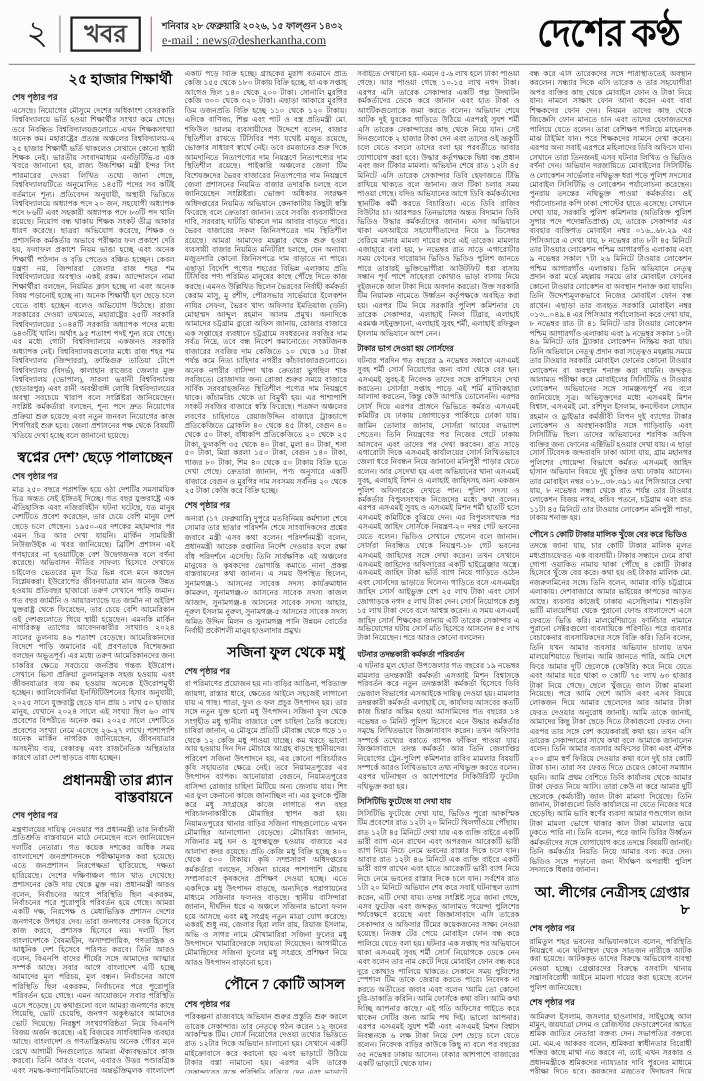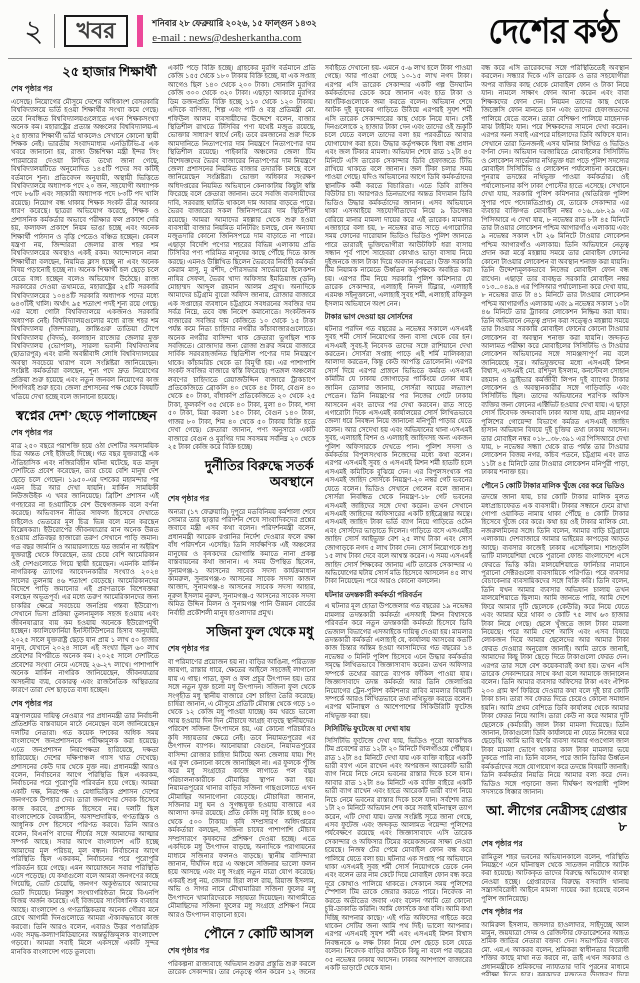--- a/index.html
+++ b/index.html
@@ -7,21 +7,21 @@
     width:640px;height:983px;overflow:hidden;background:#fcfcfa;
     font-family:"Liberation Serif","DejaVu Serif",serif;color:#111;
   }
   .page{width:624px;margin:0 auto;padding-top:10px;}
   
   .masthead-bar{display:flex;align-items:center;height:42px;padding:0 14px 0 10px;}
   .page-number{font-size:30px;line-height:1;color:#222;padding:0 10px 0 6px;}
   .hdr-divider{width:1px;height:34px;background:#888;}
   .section-box{border:2px solid #1a1a1a;padding:2px 11px;margin-left:9px;
     font-size:22px;font-weight:bold;line-height:1.05;color:#404040;}
-  .dateline-block{margin-left:9px;padding-left:9px;border-left:6px solid #ec4899;
+  .dateline-block{margin-left:9px;padding-left:9px;border-left:1px solid #ec4899;
     display:flex;flex-direction:column;justify-content:center;height:32px;}
   .dateline{font-size:8.5px;font-weight:bold;color:#222;line-height:1.55;}
   .email-line{font-size:11px;color:#333;line-height:1.4;text-decoration:underline;}
   .masthead-logo{margin-left:auto;font-size:33px;font-weight:bold;letter-spacing:-1px;
     color:#0a0a0a;line-height:1;transform:scaleY(1.05);}
   .header-rule{border:0;border-top:1px solid #8a8a8a;margin:6px 0 0 0;}
   
   .columns{display:flex;gap:9px;padding:5px 3px 0 3px;}
   .col{flex:1 1 0;min-width:0;height:912px;overflow:hidden;}
   .headline{font-size:13px;font-weight:bold;text-align:right;
@@ -51,26 +51,26 @@
   <hr class="header-rule">
 
   <main class="columns" id="columns">
       <div class="col">
         <h2 class="headline">২৫ হাজার শিক্ষার্থী</h2>
         <div class="continued">শেষ পৃষ্ঠার পর</div>
         <p class="body">এসেছে। নিয়োগের মৌসুমে দেশের অধিকাংশ বেসরকারি বিশ্ববিদ্যালয়ে ভর্তি হওয়া শিক্ষার্থীর সংখ্যা কমে গেছে। তবে নিবন্ধিত বিশ্ববিদ্যালয়গুলোতে এখন শিক্ষকসংখ্যা অনেক কম। মহারাষ্ট্রের প্রত্যন্ত অঞ্চলের বিশ্ববিদ্যালয়-এ ২৫ হাজার শিক্ষার্থী ভর্তি থাকলেও সেখানে কোনো স্থায়ী শিক্ষক নেই। ভারতীয় সংবাদমাধ্যম এনডিটিভি-র এক খবরে জানানো হয়, রাজ্য উচ্চশিক্ষা মন্ত্রী ইন্দর সিং পারমারের দেওয়া লিখিত তথ্যে জানা গেছে, বিশ্ববিদ্যালয়টিতে অনুমোদিত ১৪৫টি পদের সব কটিই বর্তমানে শূন্য। প্রতিবেদন অনুযায়ী, অস্থায়ী ভিত্তিতে বিশ্ববিদ্যালয়ে অধ্যাপক পদে ২০ জন, সহযোগী অধ্যাপক পদে ৮৬টি এবং সহকারী অধ্যাপক পদে ৮৩টি পদ খালি রয়েছে। নিয়োগ বন্ধ থাকায় শিক্ষক সংকট তীব্র আকার ধারণ করেছে। ছাত্ররা অভিযোগ করেছে, শিক্ষক ও প্রশাসনিক কর্মকর্তার অভাবে পরীক্ষার ফল প্রকাশে দেরি হয়, ফলাফল প্রকাশে নিয়ম ভাঙা হচ্ছে এবং অনেক শিক্ষার্থী পাঠদান ও বৃত্তি পেতেও বঞ্চিত হচ্ছেন। কেবল যন্ত্রণা নয়, জিন্দাররা জেলার রাজ শহর শম বিশ্ববিদ্যালয়ের অবস্থাও একই রকম। আন্দোলনে নামা শিক্ষার্থীরা বলছেন, নিয়মিত ক্লাস হচ্ছে না এবং অনেক বিষয় পড়ানোই হচ্ছে না। অনেক শিক্ষার্থী হল ছেড়ে চলে যেতে বাধ্য হচ্ছেন বলেও অভিযোগ উঠেছে। রাজ্য সরকারের দেওয়া তথ্যমতে, মহারাষ্ট্রের ২৫টি সরকারি বিশ্ববিদ্যালয়ের ১০৪৪টি সরকারি অধ্যাপক পদের মধ্যে ৬৪৩টিই খালি। অর্থাৎ ৯৫ শতাংশ পদই শূন্য রয়ে গেছে। এর মধ্যে গোটা বিশ্ববিদ্যালয়ে একজনও সরকারি অধ্যাপক নেই। বিশ্ববিদ্যালয়গুলোর মধ্যে রাজ শহর শম বিশ্ববিদ্যালয় (জিন্দাররা), ক্রান্তিগুরু তাতিয়া টোপে বিশ্ববিদ্যালয় (বিদর্ভ), কালাহান রাজ্যের জেলার মুক্ত বিশ্ববিদ্যালয় (ভোপাল), সারলা ভবানী বিশ্ববিদ্যালয় (ছাতারপুর) এবং রানী অবন্তীবাঈ লোধি বিশ্ববিদ্যালয়ের অবস্থা সবচেয়ে খারাপ বলে সংশ্লিষ্টরা জানিয়েছেন। সংশ্লিষ্ট কর্মকর্তারা বলছেন, শূন্য পদে দ্রুত নিয়োগের প্রক্রিয়া শুরু হয়েছে এবং নতুন জনবল নিয়োগের কাজ শিগগিরই শুরু হবে। জেলা প্রশাসনের পক্ষ থেকে বিষয়টি খতিয়ে দেখা হচ্ছে বলে জানানো হয়েছে।</p>
         <h2 class="headline">স্বপ্নের দেশ’ ছেড়ে পালাচ্ছেন</h2>
         <div class="continued">শেষ পৃষ্ঠার পর</div>
         <p class="body">মাত্র ২৫০ বছরে পরাশক্তি হয়ে ওঠা দেশটির সমসাময়িক চিত্র অন্তত সেই ইঙ্গিতই দিচ্ছে। গত বছর যুক্তরাষ্ট্রে এক ঐতিহাসিক এবং নজিরবিহীন ঘটনা ঘটেছে, যত মানুষ দেশটিতে প্রবেশ করেছেন, তার চেয়ে বেশি মানুষ দেশ ছেড়ে চলে গেছেন। ১৯৫০-এর দশকের মহামন্দার পর এমন চিত্র আর দেখা যায়নি। মার্কিন সাময়িকী নিউজউইক এ খবর জানিয়েছে। ব্রিটিশ প্রশাসন এই গণহারের না হওয়াটিকে বেশ উদ্বেগজনক বলে বর্ণনা করেছে। অভিবাসন নীতির সাফল্য হিসেবে দেখাতে চাইলেও ভেতরের মূল চিত্র ভিন্ন বলে মনে করছেন বিশ্লেষকরা। ইউরোপের জীবনযাত্রার মান অনেক উন্নত হওয়ায় প্রতিবছর হাজারো তরুণ সেখানে পাড়ি জমান। গত বছর জার্মানি ও আয়ারল্যান্ডে যত জার্মান না অইরিশ যুক্তরাষ্ট্র থেকে ফিরেছেন, তার চেয়ে বেশি আমেরিকান ওই দেশগুলোতে গিয়ে স্থায়ী হয়েছেন। এমনকি মার্কিন নাগরিকত্ব ত্যাগের আবেদনকারীর সংখ্যাও ২০২৪ সালের তুলনায় ৪৬ শতাংশ বেড়েছে। আমেরিকানদের বিদেশে পাড়ি জমানোর এই প্রবণতাকে বিশেষজ্ঞরা বলছেন অভূতপূর্ব। এর মধ্যে তরুণ আমেরিকানদের জন্য চাকরির ক্ষেত্রে সবচেয়ে জনপ্রিয় গন্তব্য ইউরোপ। সেখানে ভিসা প্রক্রিয়া তুলনামূলক সহজ হওয়ায় এবং জীবনযাত্রার ব্যয় কম হওয়ায় অনেকে ইউরোপমুখী হচ্ছেন। ক্যালিফোর্নিয়া ইনস্টিটিউশনের হিসাব অনুযায়ী, ২০২৫ সালে যুক্তরাষ্ট্র ছেড়ে যান প্রায় ১ লাখ ৫০ হাজার মানুষ, যেখানে ২০২৪ সালে এই সংখ্যা ছিল ৬০ লাখ প্রবেশের বিপরীতে অনেক কম। ২০২৫ সালে দেশটিতে প্রবেশের সংখ্যা নেমে এসেছে ২৬-২৭ লাখে। পাশাপাশি অনেক মার্কিন নাগরিক জানিয়েছেন, জীবনযাত্রার অসহনীয় ব্যয়, বেকারত্ব এবং রাজনৈতিক অস্থিরতার কারণে তারা দেশ ছাড়তে বাধ্য হচ্ছেন।</p>
+        <h2 class="headline">প্রধানমন্ত্রী তার প্ল্যান বাস্তবায়নে</h2>
         <div class="continued">শেষ পৃষ্ঠার পর</div>
         <p class="body">মন্ত্রণালয়ের দায়িত্ব নেওয়ার পর প্রধানমন্ত্রী তার নির্বাচনী প্রতিশ্রুতি বাস্তবায়নে মাঠে নেমেছেন বলে জানিয়েছেন দলটির নেতারা। গত কয়েক দশকের অধিক সময় বাংলাদেশে জনপ্রশাসনকে পরীক্ষামূলক করা হয়েছে। এতে জনপ্রশাসন নিরপেক্ষতা হারিয়েছে, দক্ষতা হারিয়েছে। দেশের দক্ষিণাঞ্চল গ্যাস খাত দেখেছে। প্রশাসনের কেউ দায় থেকে মুক্ত নয়। প্রধানমন্ত্রী আরও বলেন, নির্বাচনের আগে পরিস্থিতি ছিল একরকম, নির্বাচনের পরে পুরোপুরি পরিবর্তন হয়ে গেছে। আমরা একটি দক্ষ, নিরপেক্ষ ও মেধাভিত্তিক প্রশাসন দেশের জনগণকে উপহার দেব। তারা জনগণের সেবক হিসেবে কাজ করবে, প্রশাসক হিসেবে নয়। দলটি ছিল বাংলাদেশকে বৈষম্যহীন, অসাম্প্রদায়িক, গণতান্ত্রিক ও আধুনিক দেশ হিসেবে পরিণত করবে। তিনি আরও বলেন, বিএনপি বাদের শীর্ষের সঙ্গে আমাদের আত্মার সম্পর্ক আছে। সবার আগে বাংলাদেশ এটি হচ্ছে আমাদের মূল পরিচয়, মূল বন্ধন। নির্বাচনের আগে পরিস্থিতি ছিল একরকম, নির্বাচনের পরে পুরোপুরি পরিবর্তন হয়ে গেছে। এমন আয়োজনে সবার পরিস্থিতি এসে পড়েছে। যে কথাগুলো বলে আমরা জনগণের কাছে গিয়েছি, ভোট চেয়েছি, জনগণ অকুণ্ঠভাবে আমাদের ভোট দিয়েছে। নিরঙ্কুশ সংখ্যাগরিষ্ঠতা নিয়ে বিএনপি বিজয় অর্জন করেছে। এই বিজয়ের সাংবিধানিক ব্যবহার আছে। বাংলাদেশ ও গণতান্ত্রিকতায় অনেক গৌরব মনে রেখে আগামী দিনগুলোতে আমরা ঐক্যবদ্ধভাবে কাজ করবো। তিনি আরও বলেন, এবারও উত্তর পণ্ডারগ্রিক এবং সমৃদ্ধ-কল্যাণমিডিয়ানের অন্তর্ভুক্তিমূলক বাংলাদেশ গড়বো। আমরা সবাই মিলে একসঙ্গে একটি সুন্দর মানবিক বাংলাদেশ গড়ে তুলবো।</p>
       </div>
       <div class="col">
         <p class="body">একটি পড়ে বিক্রি হচ্ছে। গ্রাহকের মুরগি বর্তমানে প্রতি কেজি ১৫৫ থেকে ১৮০ টাকায় বিক্রি হচ্ছে, যা এক সপ্তাহ আগেও ছিল ১৪০ থেকে ২০০ টাকা। সোনালি মুরগির কেজি ৩০০ থেকে ৩২০ টাকা। এছাড়া আকারে মুরগির ডিম ডজনপ্রতি বিক্রি হচ্ছে ১১০ থেকে ১২০ টাকায়। এদিকে বাণিজ্য, শিল্প এবং পাট ও বস্ত্র প্রতিমন্ত্রী মো. শফিউল আলম ব্যবসায়ীদের উদ্দেশে বলেন, বাজার স্থিতিশীল রাখতে টিসিবির পণ্য যথেষ্ট মজুত রয়েছে, ভোক্তার সাধারণ স্বার্থে নেই। তবে রমজানের শুরু দিকে আমদানিতে নিত্যপণ্যের দাম নিয়ন্ত্রণে নিত্যপণ্যের দাম স্থিতিশীল রয়েছে। পাইকারি অঞ্চলের জেলা টিম বিশেষজ্ঞদের ভৈরব বাজারের নিত্যপণ্যের দাম নিয়ন্ত্রণে জেলা প্রশাসনের নিয়মিত বাজার তদারকি চলছে বলে জানিয়েছেন সংশ্লিষ্টরা। ভোক্তা অধিকার সংরক্ষণ অধিদপ্তরের নিয়মিত অভিযানে কেনাকাটায় কিছুটা স্বস্তি ফিরেছে বলে ক্রেতারা জানান। তবে সবজি ব্যবসায়ীদের দাবি, সরবরাহ ঘাটতি থাকলে দাম আবার বাড়তে পারে। ভৈরব বাজারের সকল জিনিসপত্রের দাম স্থিতিশীল রয়েছে। আমরা আমাদের মহল্লার থেকে শুরু হওয়া ব্যবসায়ী বাজার নিয়মিত মনিটরিং চলছে, যেন অন্যায্য মজুতদারি কোনো জিনিসপত্রে দাম বাড়াতে না পারে। এছাড়া বিদেশি পণ্যের শহরের বিভিন্ন এলাকায় প্রতি টিসিবির পণ্য পরিমিত মানুষের কাছে পৌঁছে দিতে কাজ করছে। এমনও উল্লিখিত ছিলেন ভৈরবের নির্বাহী কর্মকর্তা কেরাম মাসু, মু রশীদ, পৌরসভার সার্ভেয়ারে ইলেকশন নাযির সেফল, ভৈরব খাদ্য অফিসার ইমতিয়াজ (ডনি) মোহাম্মদ আব্দুল রহমান আলম প্রমুখ। অন্যদিকে আমাদের চট্টগ্রাম ব্যুরো অফিস জানায়, রোজার বাজারে এক সপ্তাহের ব্যবধানে চট্টগ্রামে সবধরনের সবজির দাম সর্বত্র নিম্নে, তবে বন্ধ নিবেশ কমানোতে। সংকটজনক বাজারের সবজির দাম কেজিতে ১০ থেকে ১৫ টাকা পর্যন্ত কমে নিত্য চাহিদার নগরীর কাঁচাবাজারগুলোতে। অনেক নগরীর বাসিন্দা থাক ক্রেতারা ভুগছিল শাক সবজিতে। রোজাদার জন্য রোজা শুরুর সময়ে বাজারে সার্বিক সরবরাহজনিত স্থিতিশীল পণ্যের দাম নিয়ন্ত্রণে থাকে। কাঁচামরিচ থেকে তা বিমুখী হয়। এর পাশাপাশি সংকট সবজির বাজারে স্বস্তি ফিরেছে। পতঙ্গল অঞ্চলের লবণের চাহিদাতে রেয়াজউদ্দিন বাজারে ট্রাকচাপে প্রতিকেজিতে ব্রোকলি ৪০ থেকে ৪৫ টাকা, বেগুন ৪০ থেকে ৫০ টাকা, বাঁধাকপি প্রতিকেজিতে ২০ থেকে ২৫ টাকা, ফুলকপি ৩৫ থেকে ৪০ টাকা, মুলা ৪০ টাকা, শসা ৫০ টাকা, মিরা করলা ১৫০ টাকা, বেগুন ১৪০ টাকা, গাজর ৮০ টাকা, শিম ৪০ থেকে ৫০ টাকায় বিক্রি হতে দেখা গেছে। ক্রেতারা জানান, পণ্য অনুসারে একটি বাজারে বেগুন ও মুরগির দাম সবসময় সর্বনিম্ন ২০ থেকে ২৫ টাকা কেজি করে বিক্রি হচ্ছে।</p>
-        <h2 class="headline">দুর্নীতির বিরুদ্ধে সতর্ক অবস্থানে</h2>
         <div class="continued">শেষ পৃষ্ঠার পর</div>
         <p class="body">অন্যরা (১৭ ফেব্রুয়ারি) দুপুরে মতবিনিময় কর্মশালা শেষে সোমার তার ছাত্তার পরিদর্শন শেষে সাংবাদিকদের প্রশ্নের জবাবে মন্ত্রী এসব কথা বলেন। পরিদর্শনমন্ত্রী বলেন, প্রধানমন্ত্রী আরেক রপ্তানির নির্দেশ দেওয়ার ফলে রক্ষা বাঁধ পরিদর্শনে এসেছি। তিনি সার্বক্ষণিক এই অঞ্চলের মানুষের ও কৃষকদের ভোগান্তি কমাতে নানা প্রকল্প বাস্তবায়নের কথা জানান। এ সময় উপস্থিত ছিলেন, সুনামগঞ্জ-১ আসনের সাবেক সদস্য কার্যক্রমাধান কামরুল, সুনামগঞ্জ-৩ আসনের সাবেক সদস্য কাজল আজাদ, সুনামগঞ্জ-৪ আসনের সাবেক সদস্য আহার, নূরুল ইসলাম নুরুল, সুনামগঞ্জ-৫ আসনের সাবেক সদস্য অমিত উদ্দিন মিলন ও সুনামগঞ্জ পানি উন্নয়ন বোর্ডের নির্বাহী প্রকৌশলী মানুষ হাওলাদার প্রমুখ।</p>
         <h2 class="headline">সজিনা ফুল থেকে মধু</h2>
         <div class="continued">শেষ পৃষ্ঠার পর</div>
         <p class="body">বা পরিমাণের প্রয়োজন হয় না। বাড়ির আঙিনা, পরিত্যক্ত জায়গা, রাস্তার ধারে, ক্ষেতের আইলে সহজেই লাগানো যায় এ গাছ। পাতা, ফুল ও ফল প্রচুর উৎপাদন হয়। তার সঙ্গে নতুন যুক্ত হলো মধু উৎপাদন। সজিনা ফুল থেকে সংগৃহীত মধু স্থানীয় বাজারে বেশ চাহিদা তৈরি করেছে। চাষিরা জানান, এ মৌসুমে প্রতিটি মৌবাক্স থেকে গড়ে ১০ থেকে ১২ কেজি মধু পাওয়া যাচ্ছে। কম খরচে ভালো আয় হওয়ায় দিন দিন মৌচাষে আগ্রহ বাড়ছে স্থানীয়দের। পরিবেশ সজিনা উৎপাদনে হয়, এর কোনো পরিচর্যারও কৃষি সহায়তার ক্ষেত্রে নেই। তবে নিয়ামতপুরের এর উৎপাদন ব্যাপক। আনোয়ারা বেগুনে, নিয়ামতপুরের বাসিন্দা রোজার চাহিদা মিটিয়ে অন্য জেলায় যায়। শিং এর ফুল কেনানো কাজে জানাচ্ছিল না। এর ফুলকে পুঁজি করে মধু সংগ্রহের কাজে লাগাতে পল বছর পরিচালনাকারীকে মৌমাছির স্থাপন করা হয়। নিয়ামতপুরের থানার বাড়ির সজিনা গাছগুলোতে এখন মৌমাছির আনাগোনা বেড়েছে। মৌচাষিরা জানান, সজিনার মধু ঘন ও সুগন্ধযুক্ত হওয়ায় বাজারে এর আলাদা কদর রয়েছে। প্রতি কেজি মধু বিক্রি হচ্ছে ৪০০ থেকে ৫০০ টাকায়। কৃষি সম্প্রসারণ অধিদপ্তরের কর্মকর্তারা বলছেন, সজিনা চাষের পাশাপাশি মৌচাষ সম্প্রসারণে কৃষকদের প্রশিক্ষণ দেওয়া হচ্ছে। এতে একদিকে মধু উৎপাদন বাড়ছে, অন্যদিকে পরাগায়নের মাধ্যমে সজিনার ফলনও বাড়ছে। স্থানীয় বাসিন্দারা জানান, দীর্ঘদিন ধরে এ অঞ্চলে সজিনার ভালো ফলন হয়ে আসছে এবং মধু সংগ্রহ নতুন মাত্রা যোগ করেছে। একরই শুধু নয়, জেলার হিরা লাল রায়, রিয়াজ ইসলাম, অভি ও সাগর নামে মৌখামারিরা সজিনা ফুলের মধু উৎপাদনে খামারিদেরকে সহায়তা দিয়েছেন। আগামীতে মৌমাছিদের সজিনা ফুলের মধু সংগ্রহে প্রশিক্ষণ নিয়ে আরও উৎপাদন বাড়ানো হবে।</p>
         <h2 class="headline">পৌনে 7 কোটি আসল</h2>
         <div class="continued">শেষ পৃষ্ঠার পর</div>
         <p class="body">পরিকল্পনা রাজ্যবাহে অভিযান শুরুর প্রস্তুতি শুরু করলে তারেক সেকান্দার। তার নেতৃত্বে গঠন করেন ১২ জনের আকস্মিক টিম। সোর্স নিয়োগের দেওয়া তথ্যের ভিত্তিতে রাত ১২টার দিকে অভিযান চালানো হয়। সেখানে একটি মাইক্রোবাসে করে করানো হয় এবং ভাড়াটে উঠিয়ে টাকার বস্তা নামানো হয়। এরপর এসি তারেক সেকান্দারের সঙ্গে পরিস্থিতি বুঝিয়ে দেন এবং ভাড়াটে উঠিয়ে টাকার বস্তা নিয়ে যান। নিয়ন্ত্রণ ও তার দহযোগী অনুযায়ী ও জোগাড়ের পরিচয় দিয়ে অভিযানে যাওয়া নিষ্ক্রিয়করণের অন্যতম পুলিশ সদস্যদের দেখতে পান। এরপর গাড়িতে থাকা নগদ টাকা গুনে দেখা হয়। বাসাটি এ্যারাউট ভূঁইয়াভুলের ৪৮ নম্বর ভবনের ৭এ তলায় অবস্থিত। অপর গৃহকর্মী গাড়িটি ঘেরে রাখা হয়েছিল নিচে গ্যারেজে। সোর্স আইনুর ও জোগাড়কে বাসার ভিতরে ঢুকে গেলে সোর্স নিয়োগকে দেওয়া এসি তারেক মোবাইল ফোন বন্ধ করে পালিয়ে যান এবং পরিবর্তনের সঙ্গে যোগাযোগ করেন। মোবাইল ফোনের লোকেশন পশ্চিম আগারগাঁও এলাকায় এবং ৯ নভেম্বর সকাল ১০টা ৪৬ মিনিটে তার ট্র্যাকার লোকেশন নিষ্ক্রিয় করা হয়। তদন্তসংশ্লিষ্ট কর্মকর্তারা বলছেন, মামলাটি গুরুত্বের সঙ্গে দেখা হচ্ছে এবং শিগগিরই প্রতিবেদন দাখিল করা হবে। এ ঘটনায় থানায় একটি মামলা দায়ের করা হয়েছে বলে পুলিশ জানিয়েছে।</p>
       </div>
       <div class="col">

